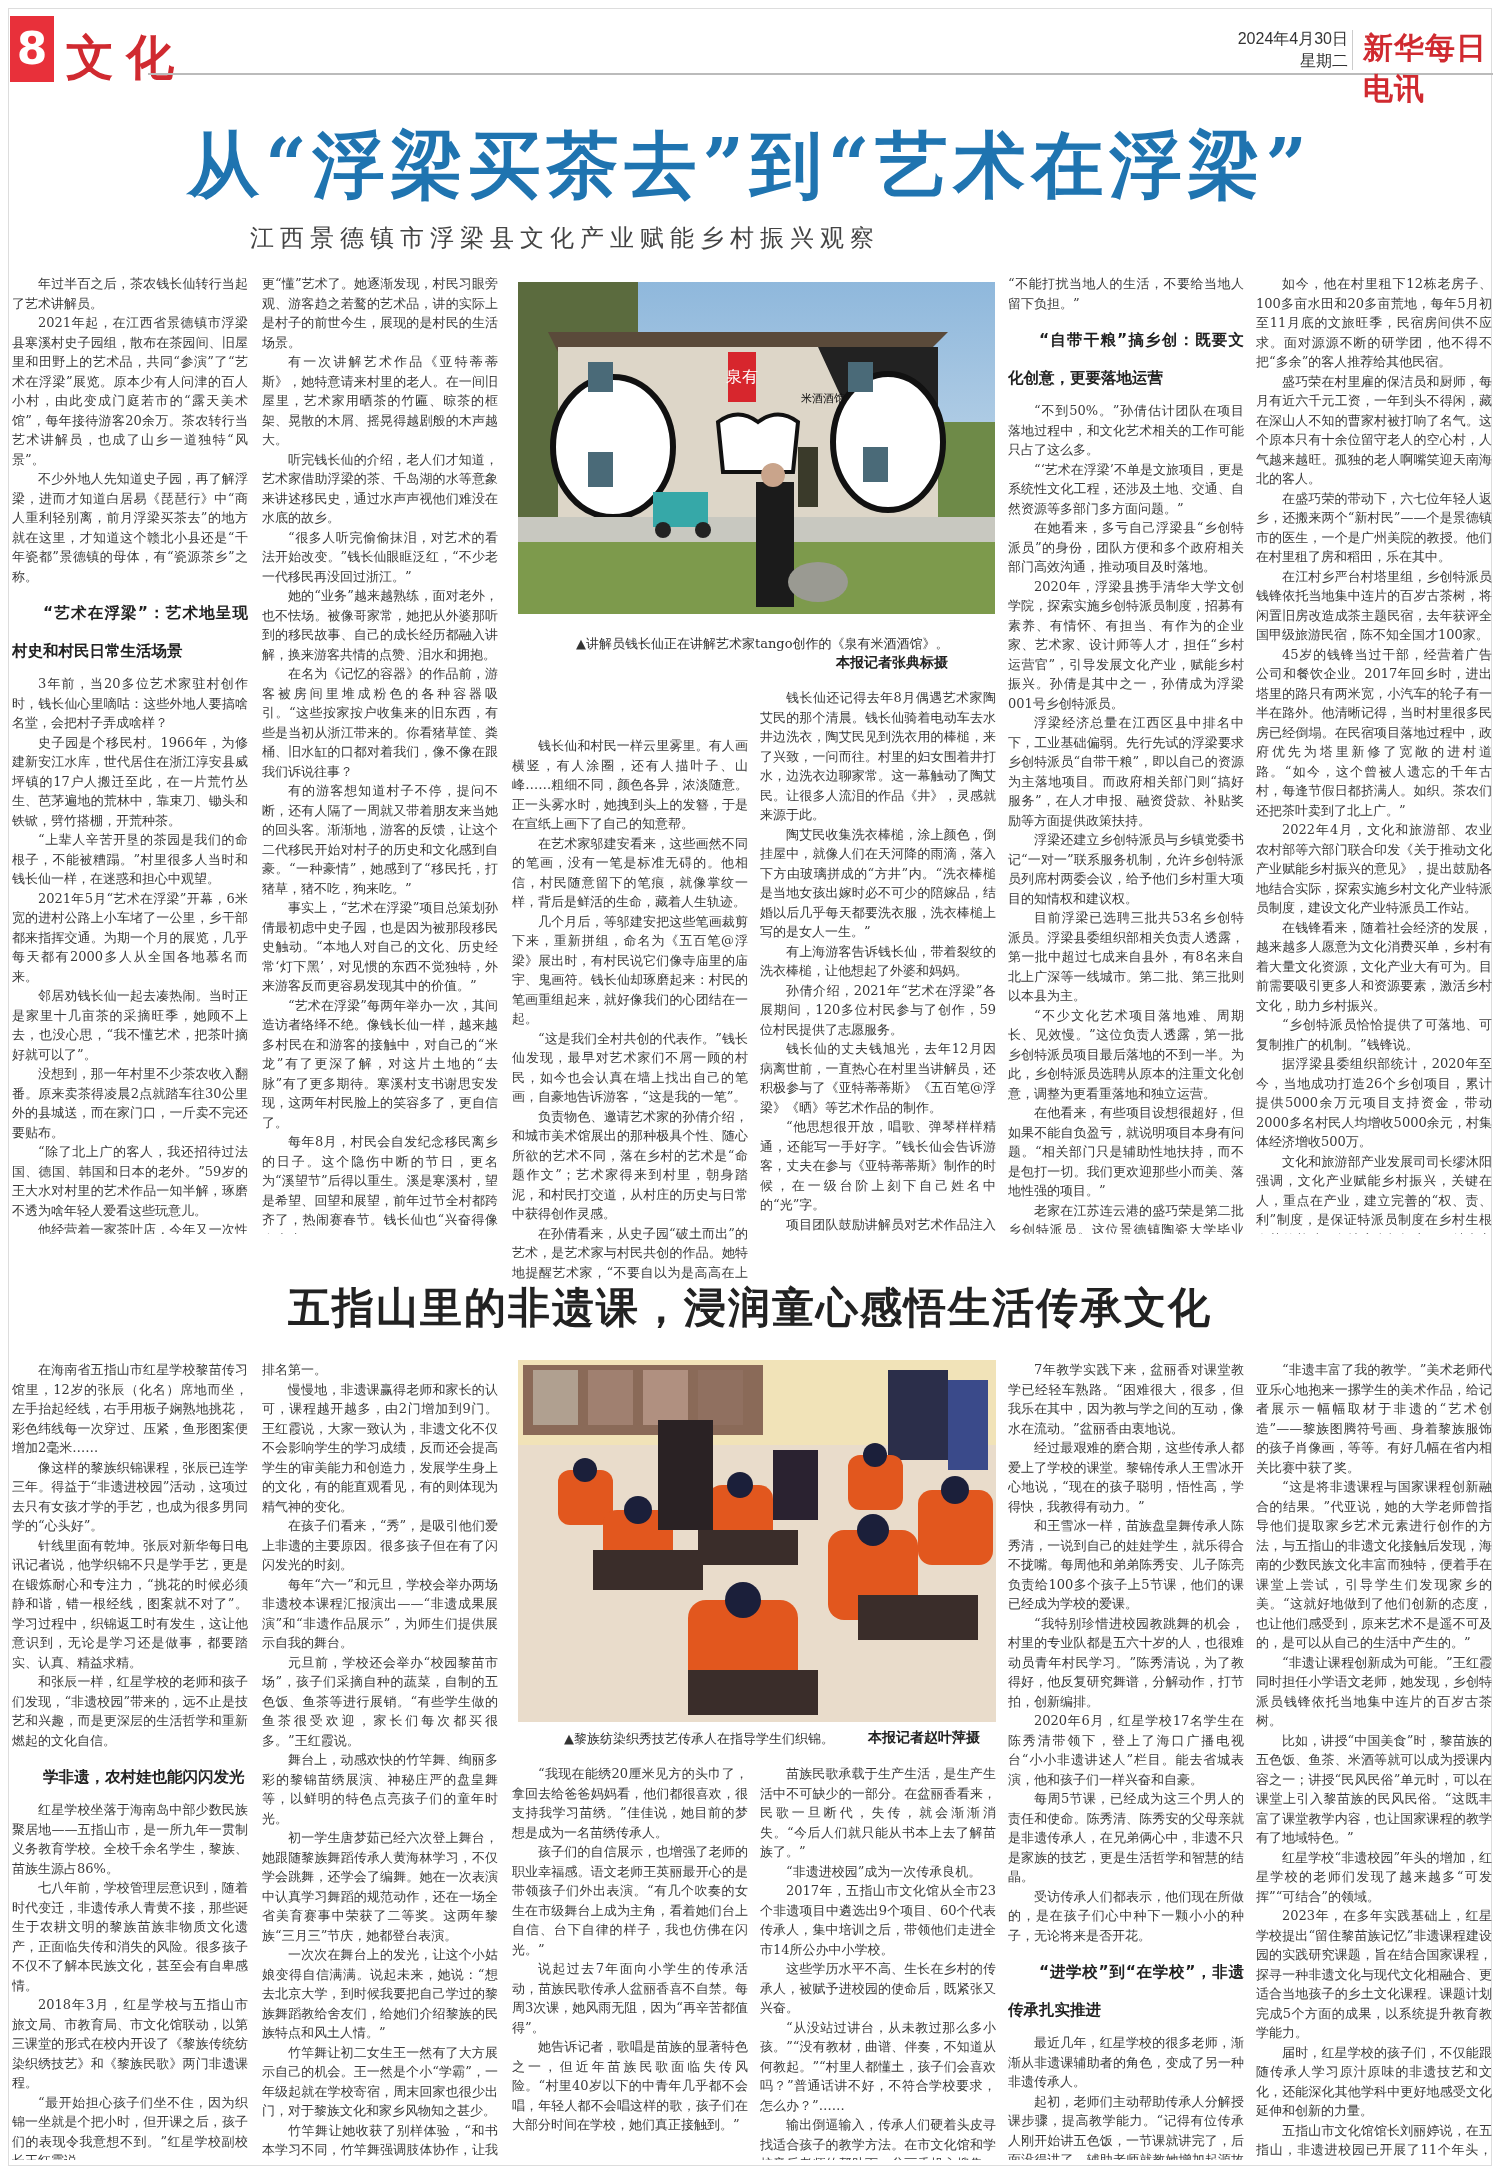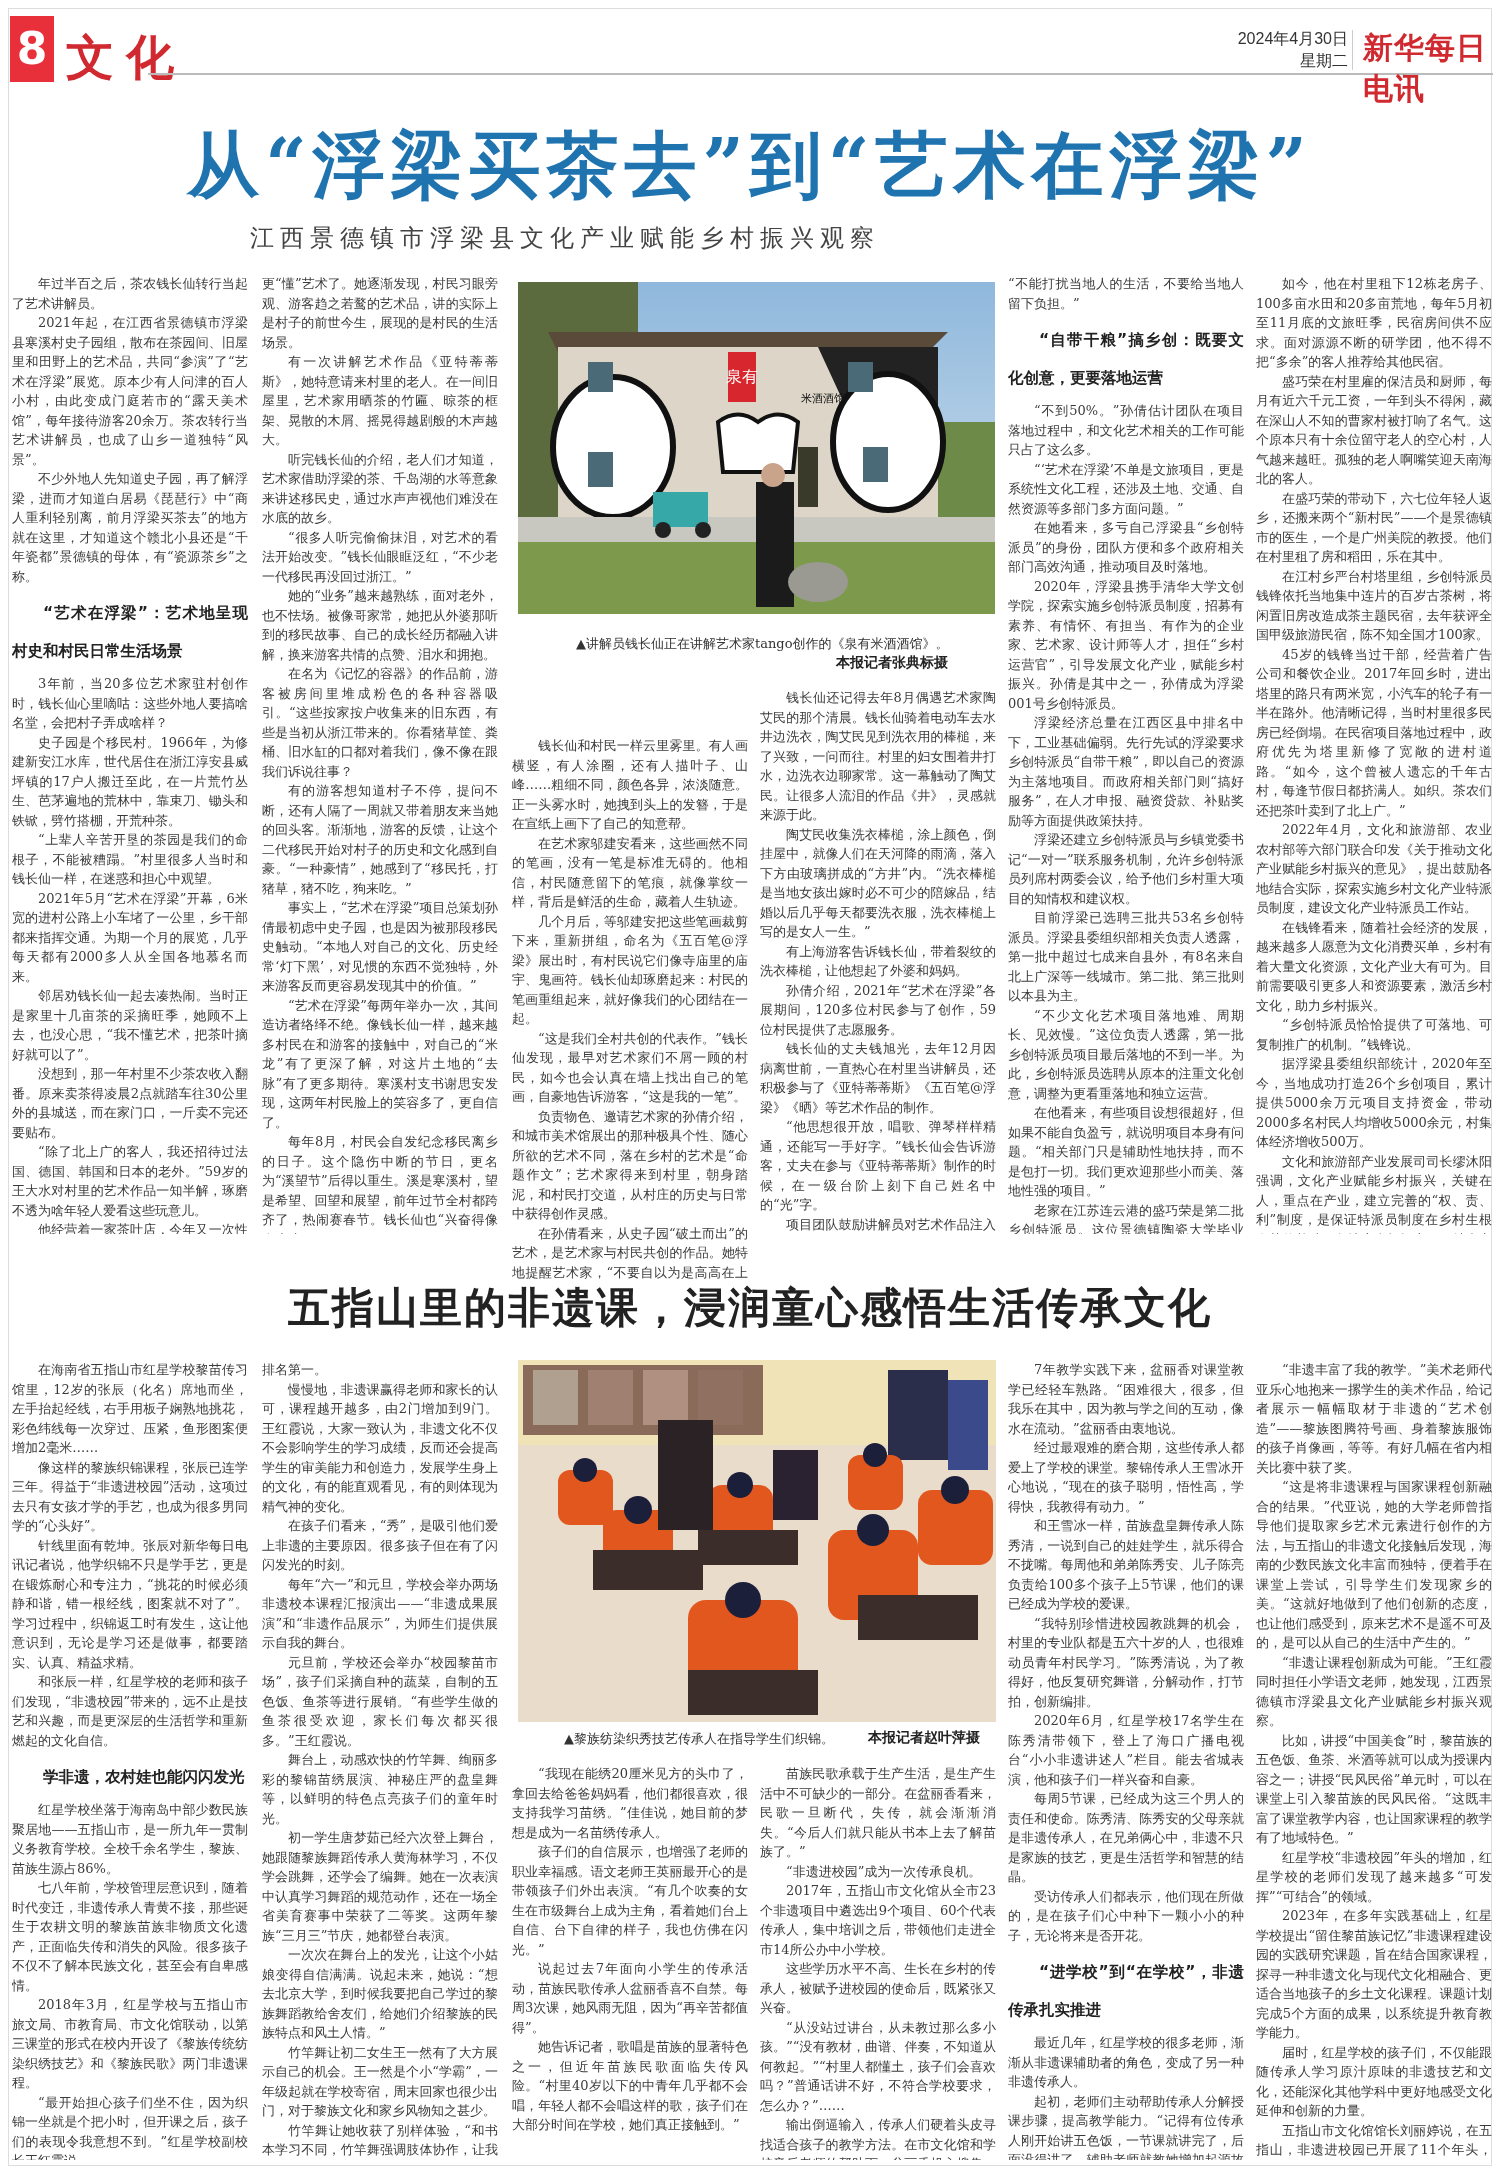--- a/index.html
+++ b/index.html
@@ -259,20 +259,20 @@
   <p>受访传承人们都表示，他们现在所做的，是在孩子们心中种下一颗小小的种子，无论将来是否开花。</p>
   <h3>“进学校”到“在学校”，非遗传承扎实推进</h3>
   <p>最近几年，红星学校的很多老师，渐渐从非遗课辅助者的角色，变成了另一种非遗传承人。</p>
   <p>起初，老师们主动帮助传承人分解授课步骤，提高教学能力。“记得有位传承人刚开始讲五色饭，一节课就讲完了，后面没得讲了，辅助老师就教她增加起源故事、食材采摘过程中的趣事等，以增加课程厚度和吸引力。”王红霞说。</p>
 
 </div>
 
 <div class="col" style="left:1256px;top:1360px;width:236px;height:800px;">
   <p>“非遗丰富了我的教学。”美术老师代亚乐心地抱来一摞学生的美术作品，给记者展示一幅幅取材于非遗的“艺术创造”——黎族图腾符号画、身着黎族服饰的孩子肖像画，等等。有好几幅在省内相关比赛中获了奖。</p>
   <p>“这是将非遗课程与国家课程创新融合的结果。”代亚说，她的大学老师曾指导他们提取家乡艺术元素进行创作的方法，与五指山的非遗文化接触后发现，海南的少数民族文化丰富而独特，便着手在课堂上尝试，引导学生们发现家乡的美。“这就好地做到了他们创新的态度，也让他们感受到，原来艺术不是遥不可及的，是可以从自己的生活中产生的。”</p>
-  <p>“非遗让课程创新成为可能。”王红霞同时担任小学语文老师，她发现，江西景德镇市浮梁县文化产业赋能乡村振兴观察。</p>
+  <p>“非遗让课程创新成为可能。”王红霞同时担任小学语文老师，她发现，乡创特派员钱锋依托当地集中连片的百岁古茶树。</p>
   <p>比如，讲授“中国美食”时，黎苗族的五色饭、鱼茶、米酒等就可以成为授课内容之一；讲授“民风民俗”单元时，可以在课堂上引入黎苗族的民风民俗。“这既丰富了课堂教学内容，也让国家课程的教学有了地域特色。”</p>
   <p>红星学校“非遗校园”年头的增加，红星学校的老师们发现了越来越多“可发挥”“可结合”的领域。</p>
   <p>2023年，在多年实践基础上，红星学校提出“留住黎苗族记忆”非遗课程建设园的实践研究课题，旨在结合国家课程，探寻一种非遗文化与现代文化相融合、更适合当地孩子的乡土文化课程。课题计划完成5个方面的成果，以系统提升教育教学能力。</p>
   <p>届时，红星学校的孩子们，不仅能跟随传承人学习原汁原味的非遗技艺和文化，还能深化其他学科中更好地感受文化延伸和创新的力量。</p>
   <p>五指山市文化馆馆长刘丽婷说，在五指山，非遗进校园已开展了11个年头，已在政府和社会、学校与传承人、教师与学生之间形成广泛共识，教育责在点滴，功成不必在我，有了“非遗进校园”的持续浸润，未来优秀传统文化的传承、创新、创造，必能由孩子们来实现。</p>
 
 </div>
 
 </body></html>

